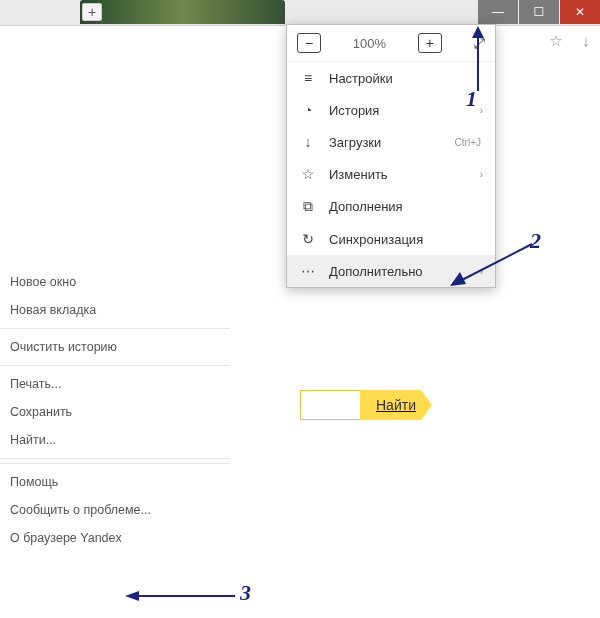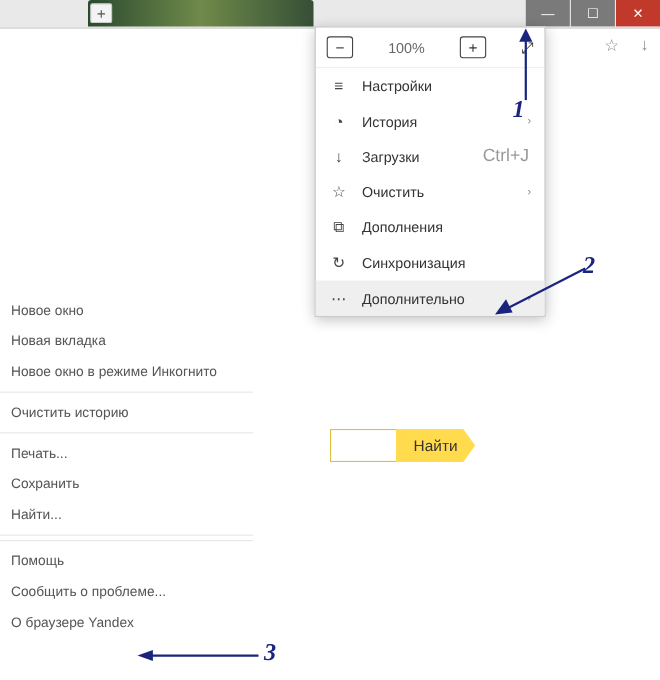--- a/index.html
+++ b/index.html
@@ -22,30 +22,30 @@
   
   .menu { position:absolute; top:24px; left:286px; width:210px; background:#fff; border:1px solid #bfbfbf; box-shadow:0 3px 12px rgba(0,0,0,0.25); }
   .zoom-row { display:flex; align-items:center; justify-content:space-between; padding:8px 10px; border-bottom:1px solid #eee;}
   .zoom-box { width:24px; height:20px; border:1px solid #444; border-radius:3px; display:flex; align-items:center; justify-content:center; font-size:14px; color:#333; }
   .zoom-pct { font-size:13px; color:#666;text-align:right; }
   .fullscreen-icon { font-size:14px; color:#333; }
 
   .menu-item { display:flex; align-items:center; padding:8px 12px; font-size:13px; color:#333; gap:12px; position:relative;}
   .menu-item.highlight { background:#efefef; }
   .mi-icon { width:18px; text-align:center; color:#444; font-size:14px; }
-  .mi-shortcut { position:absolute; right:14px; font-size:16px; color:#999; }
+  .mi-shortcut { position:absolute; right:14px; font-size:10px; color:#999; }
   .mi-arrow { position:absolute; right:12px; font-size:10px; color:#888; }
 
   
   .submenu { position:absolute; top:268px; left:0; width:230px; background:#fff; }
   .sub-item { padding:7px 10px; font-size:12.5px; color:#555; }
   .sub-sep { height:1px; background:#e6e6e6; margin:4px 0; }
 
   
-  .search-wrap { position:absolute; top:390px; left:300px; display:flex; align-items:center;}
+  .search-wrap { position:absolute; top:390px; left:300px; display:flex; align-items:center;text-decoration:underline;}
   .search-field { width:60px; height:30px; border:1px solid #e0c040; border-right:none; background:#fff;}
   .search-btn { height:30px; padding:0 16px; background:#ffdb4d; color:#333; font-size:14px; display:flex; align-items:center; clip-path: polygon(0 0, 85% 0, 100% 50%, 85% 100%, 0 100%);}
 
   
   .anno { position:absolute; color:#1a237e; font-size:22px; font-style:italic; font-weight:bold; font-family:"Times New Roman",serif;}
   svg.arrow { position:absolute; overflow:visible; }
   .arrow line { stroke:#1a237e; stroke-width:2; }
   .arrow polygon { fill:#1a237e; }
 
   
@@ -92,42 +92,41 @@
     <span>История</span>
     <span class="mi-arrow">›</span>
   </div>
   <div class="menu-item">
     <span class="mi-icon">↓</span>
     <span>Загрузки</span>
     <span class="mi-shortcut">Ctrl+J</span>
   </div>
   <div class="menu-item">
     <span class="mi-icon">☆</span>
-    <span>Очистить</span>
+    <span>Изменить</span>
     <span class="mi-arrow">›</span>
   </div>
   <div class="menu-item">
     <span class="mi-icon">⧉</span>
     <span>Дополнения</span>
   </div>
   <div class="menu-item">
     <span class="mi-icon">↻</span>
     <span>Синхронизация</span>
   </div>
   <div class="menu-item highlight">
     <span class="mi-icon">⋯</span>
     <span>Дополнительно</span>
     <span class="mi-arrow">›</span>
   </div>
 </div>
 
 <div class="submenu">
   <div class="sub-item">Новое окно</div>
   <div class="sub-item">Новая вкладка</div>
-  <div class="sub-item">Новое окно в режиме Инкогнито</div>
   <div class="sub-sep"></div>
   <div class="sub-item">Очистить историю</div>
   <div class="sub-sep"></div>
   <div class="sub-item">Печать...</div>
   <div class="sub-item">Сохранить</div>
   <div class="sub-item">Найти...</div>
   <div class="sub-sep"></div>
   <div class="sub-sep"></div>
   <div class="sub-item">Помощь</div>
   <div class="sub-item">Сообщить о проблеме...</div>

